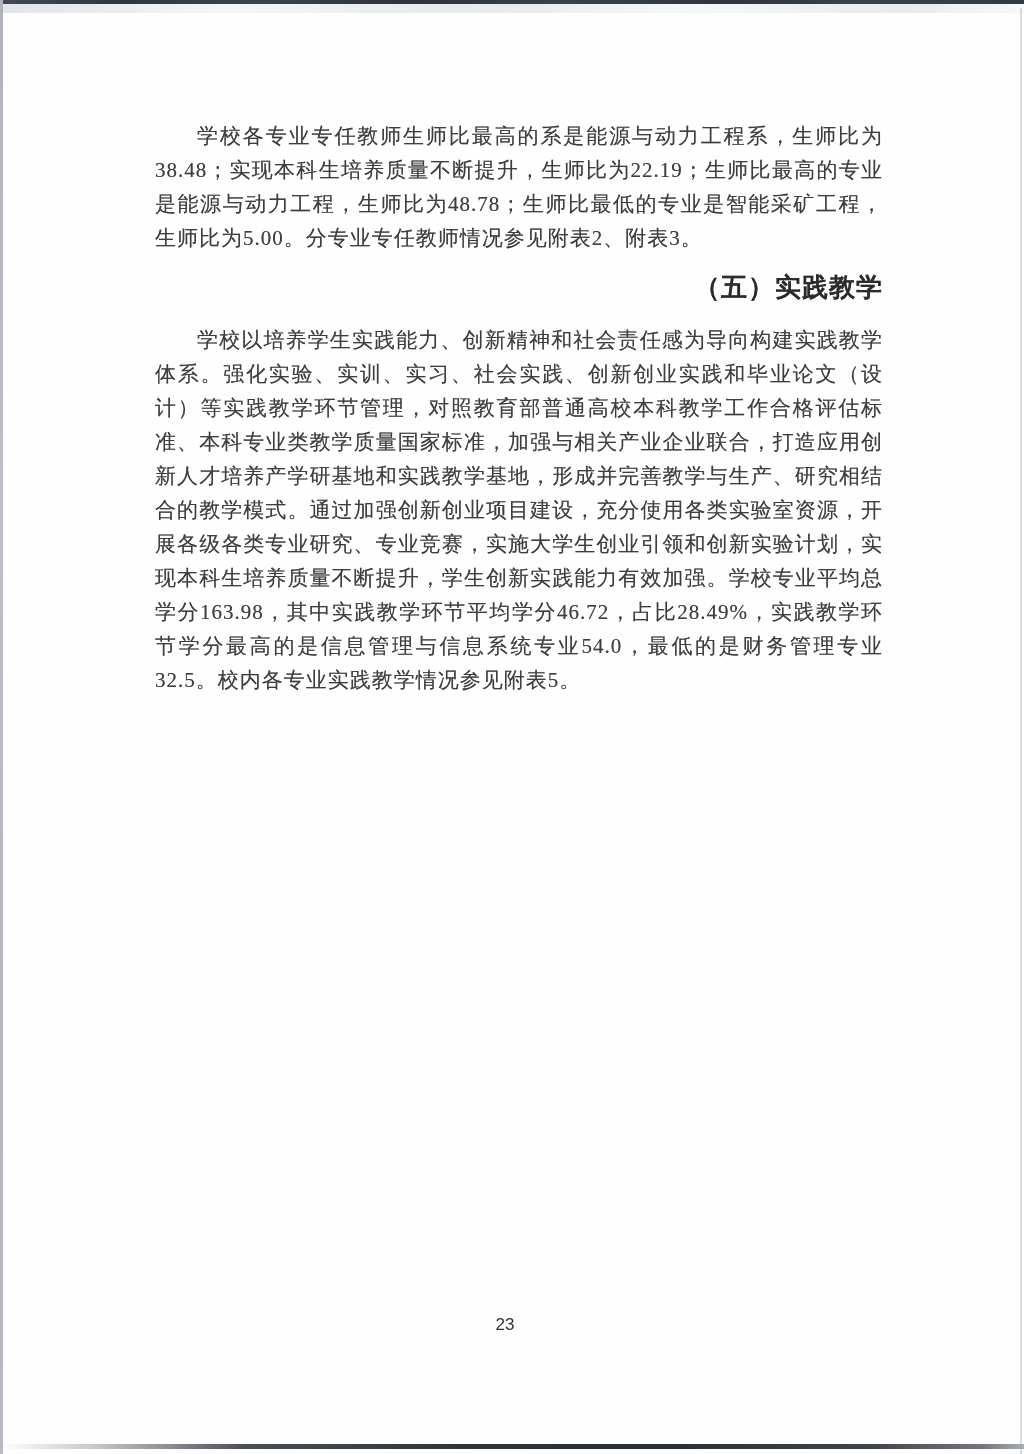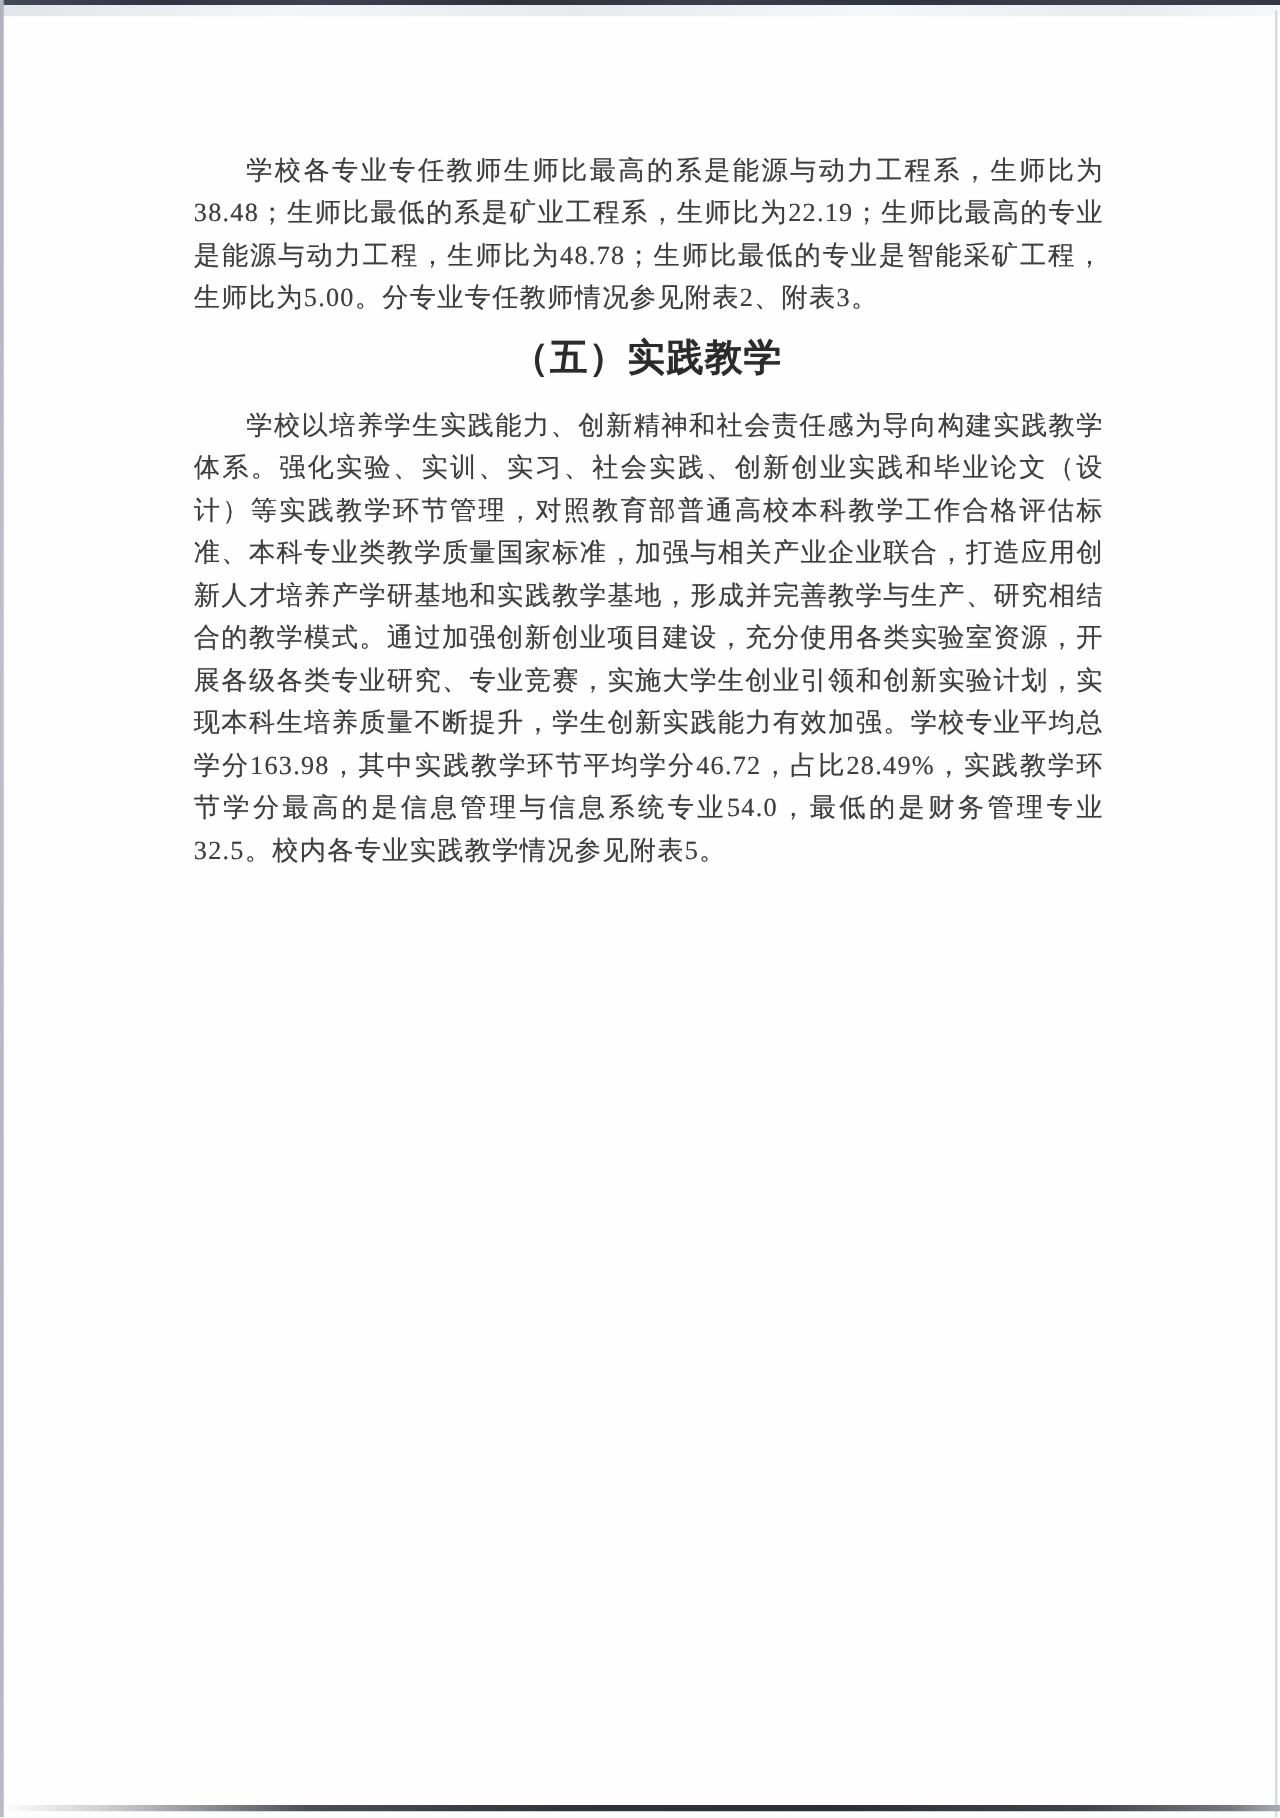--- a/index.html
+++ b/index.html
@@ -71,26 +71,26 @@
   .body-para {
     margin: 0;
     text-indent: 2em;
   }
   .body-para.no-indent {
     text-indent: 0;
   }
   .section-heading {
     margin: 12px 0 16px -3px;
     font-family: "Liberation Sans", "DejaVu Sans", sans-serif;
-    font-size: 30px;
+    font-size: 26px;
     font-weight: 700;
     line-height: 40px;
     letter-spacing: 1px;
     color: #2b2b2b;
-    text-align: center;
+    text-align: right;
     text-indent: 0;
   }
   .page-number {
     position: absolute;
     top: 1314px;
     left: 0;
     width: 1010px;
     text-align: center;
     font-family: "Liberation Sans", "DejaVu Sans", sans-serif;
     font-size: 17px;
@@ -102,19 +102,20 @@
 <body>
 
 <div class="page">
 
   <div class="scan-edge-top"></div>
   <div class="scan-edge-left"></div>
   <div class="scan-edge-right"></div>
   <div class="scan-edge-bottom"></div>
 
   <main class="content">
-    <p class="body-para">学校各专业专任教师生师比最高的系是能源与动力工程系，生师比为38.48；生师比最低的系是矿业工程系，生师比为22.19；生师比最高的专业是能源与动力工程，生师比为48.78；生师比最低的专业是智能采矿工程，生师比为5.00。分专业专任教师情况参见附表2、附表3。</p>
+    <p class="body-para">学校各专业专任教师生师比最高的系是能源与动力工程系，生师比为38.48；实现本科生培养质量不断提升，生师比为22.19；生师比最高的专业是能源与动力工程，生师比为48.78；生师比最低的专业是智能采矿工程，生师比为5.00。分专业专任教师情况参见附表2、附表3。</p>
     <h2 class="section-heading">（五）实践教学</h2>
     <p class="body-para">学校以培养学生实践能力、创新精神和社会责任感为导向构建实践教学体系。强化实验、实训、实习、社会实践、创新创业实践和毕业论文（设计）等实践教学环节管理，对照教育部普通高校本科教学工作合格评估标准、本科专业类教学质量国家标准，加强与相关产业企业联合，打造应用创新人才培养产学研基地和实践教学基地，形成并完善教学与生产、研究相结合的教学模式。通过加强创新创业项目建设，充分使用各类实验室资源，开展各级各类专业研究、专业竞赛，实施大学生创业引领和创新实验计划，实现本科生培养质量不断提升，学生创新实践能力有效加强。学校专业平均总学分163.98，其中实践教学环节平均学分46.72，占比28.49%，实践教学环节学分最高的是信息管理与信息系统专业54.0，最低的是财务管理专业32.5。校内各专业实践教学情况参见附表5。</p>
   </main>
 
+  <div class="page-number">23</div>
 
 </div>
 
 </body></html>

